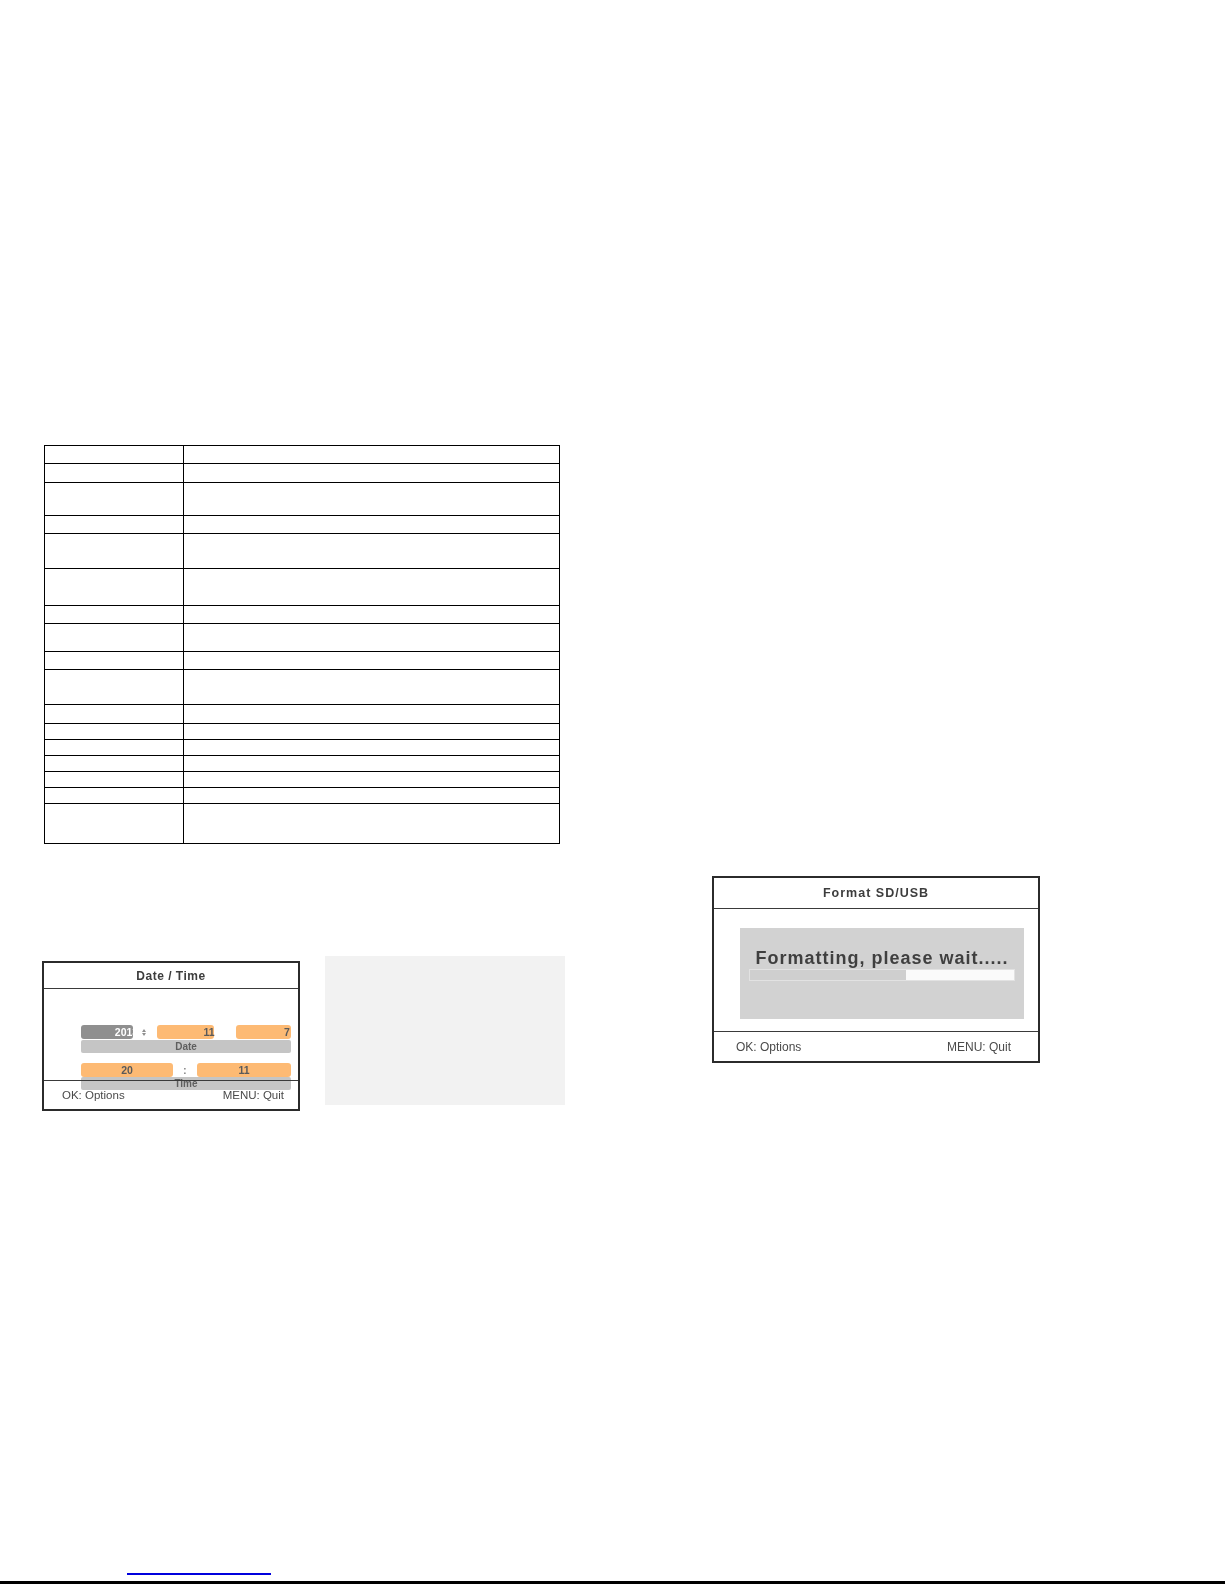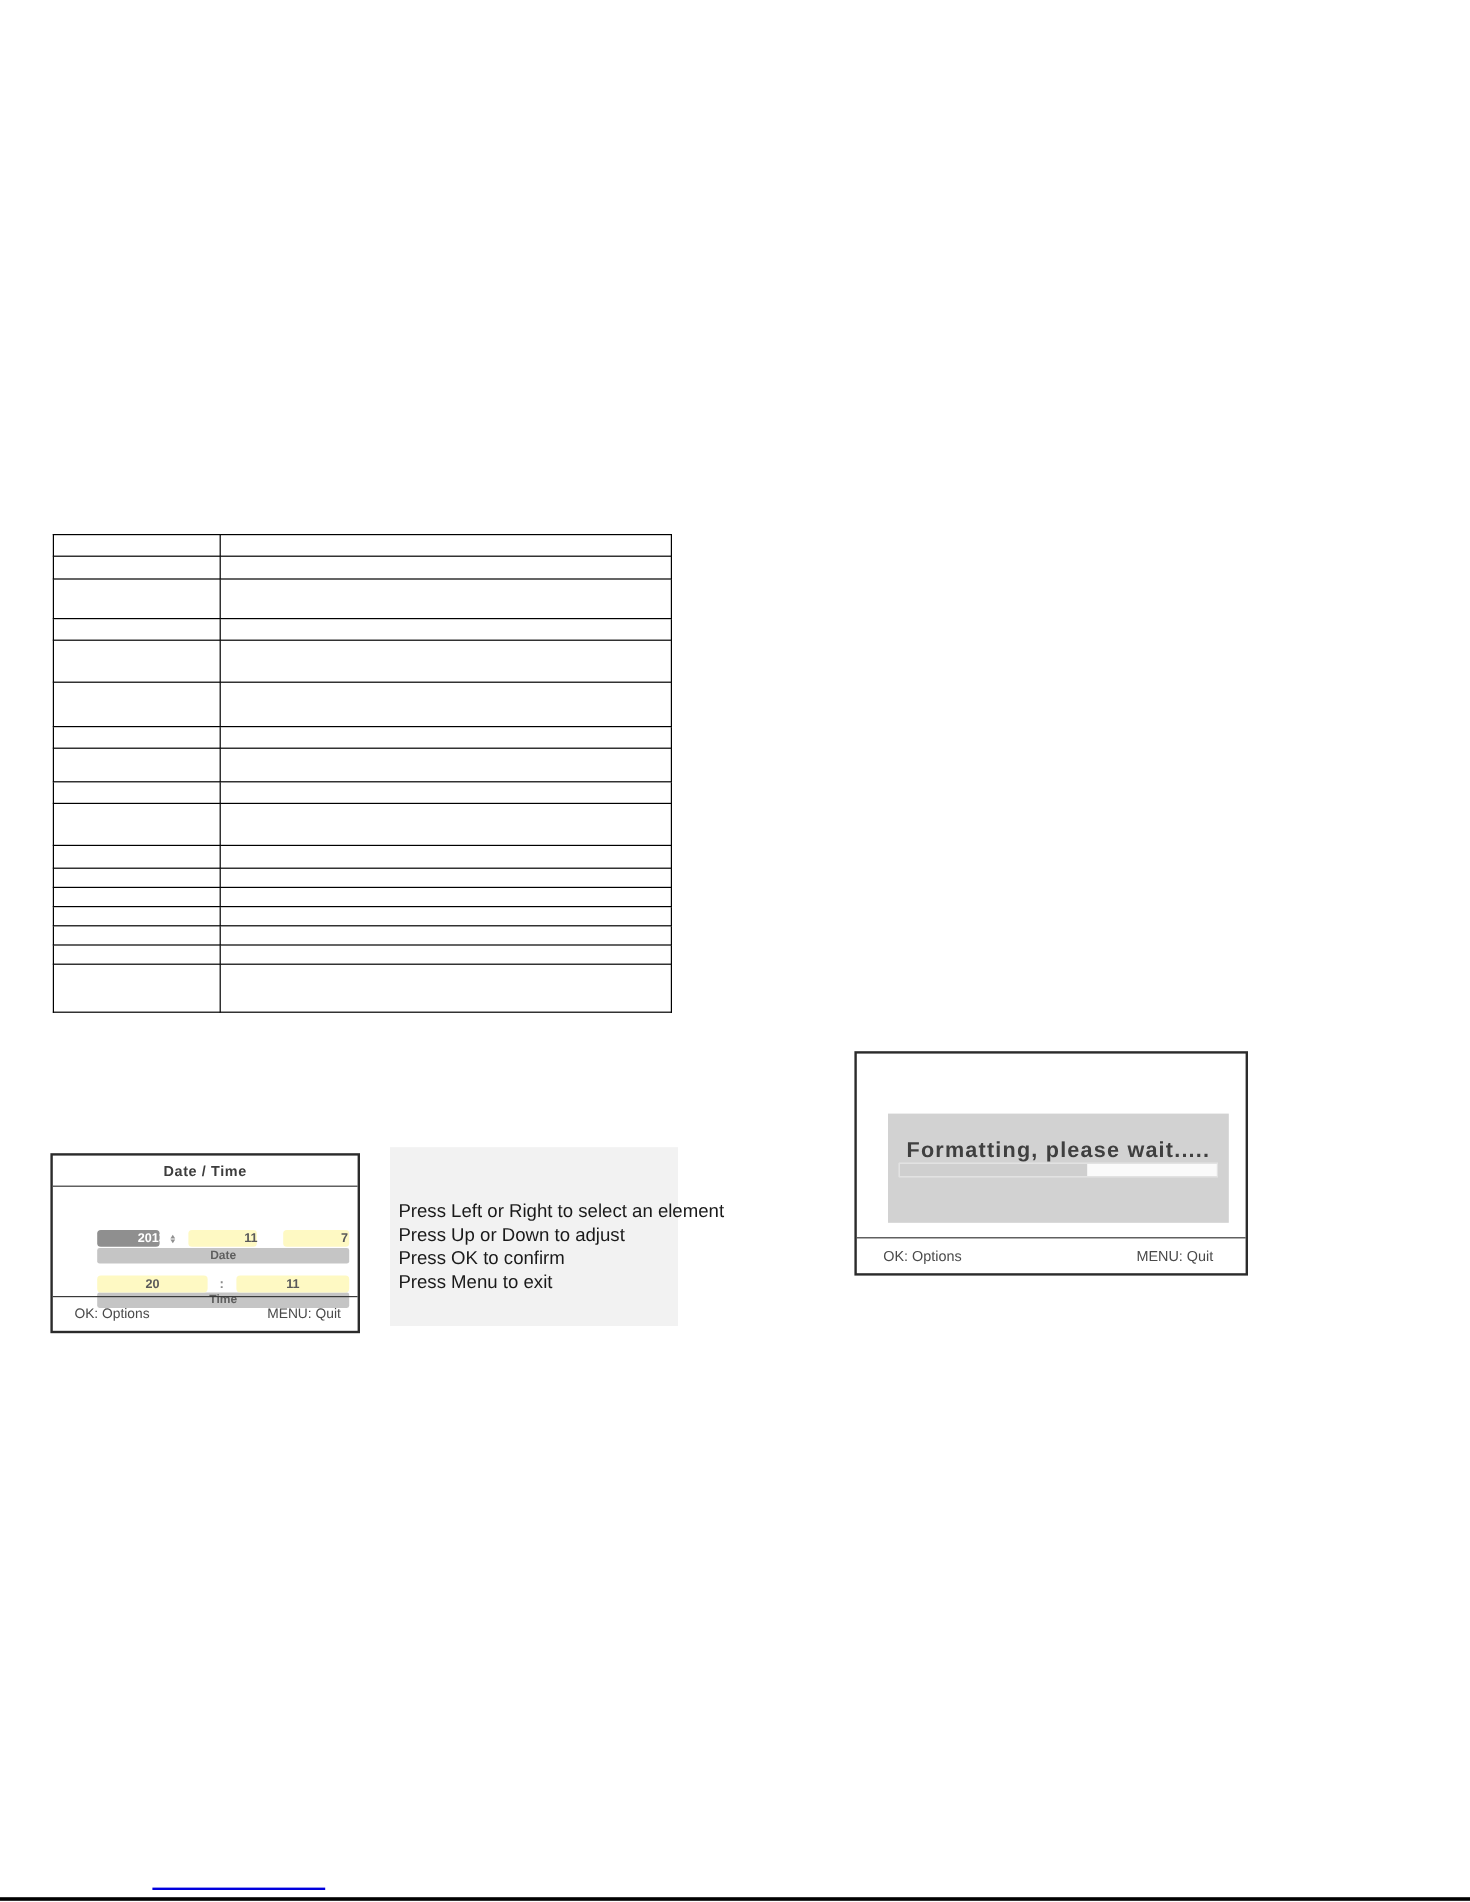--- a/index.html
+++ b/index.html
@@ -61,21 +61,21 @@
     background: #c5c5c5;
     border-radius: 2px;
     display: flex; align-items: center; justify-content: center;
     font-size: 10px; font-weight: bold; color: #5f5f5f; margin-top: 33px;
   }
   .bar.date-bar { top: 18px; }
   .bar.time-bar { top: 55px; }
   .field {
     position: absolute;
     height: 14px;
-    background: #fef9c3;
+    background: #fdba74;
     border-radius: 3px;
     display: flex; align-items: center; justify-content: center;
     font-size: 10.5px; font-weight: bold; color: #5a5a5a;
   }
   .field.selected { background: #8f8f8f; color: #ffffff; }
   .row1 { top: 36px; padding-left: 47px; }
   .row2 { top: 74px; }
   .sep {
     position: absolute;
     font-size: 11px; color: #8a8a8a; font-weight: bold;
@@ -250,28 +250,23 @@
       <span class="sep row2" style="left: 139px; top: 75px;">:</span>
       <div class="field row2 f-min">11</div>
     </div>
     <div class="dlg-footer">
       <span>OK: Options</span>
       <span>MENU: Quit</span>
     </div>
   </div>
 
   <div class="instr-bg"></div>
-  <div class="instructions">
-    <div>Press Left or Right to select an element</div>
-    <div>Press Up or Down to adjust</div>
-    <div>Press OK to confirm</div>
-    <div>Press Menu to exit</div>
-  </div>
 
   <div class="dlg fmt-dlg">
+    <div class="dlg-title">Format SD/USB</div>
     <div class="fmt-panel">
       <div class="fmt-msg">Formatting, please wait.....</div>
       <div class="progress-track">
         <div class="progress-fill" id="progress-fill" style="width: 59%;"></div>
       </div>
     </div>
     <div class="dlg-footer">
       <span>OK: Options</span>
       <span>MENU: Quit</span>
     </div>

